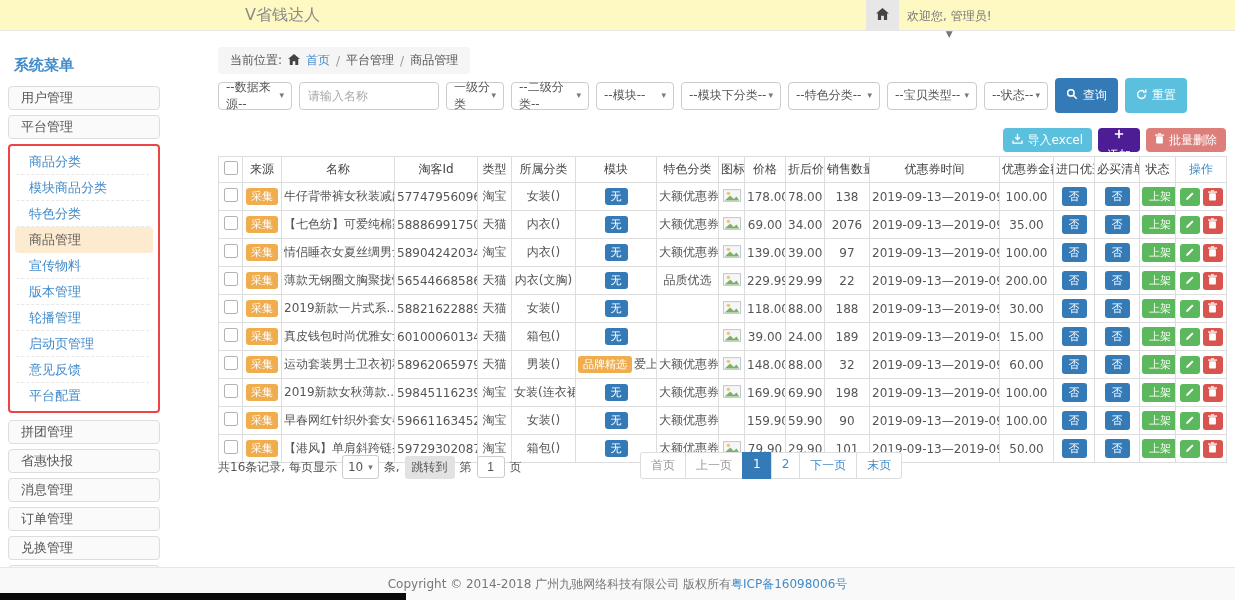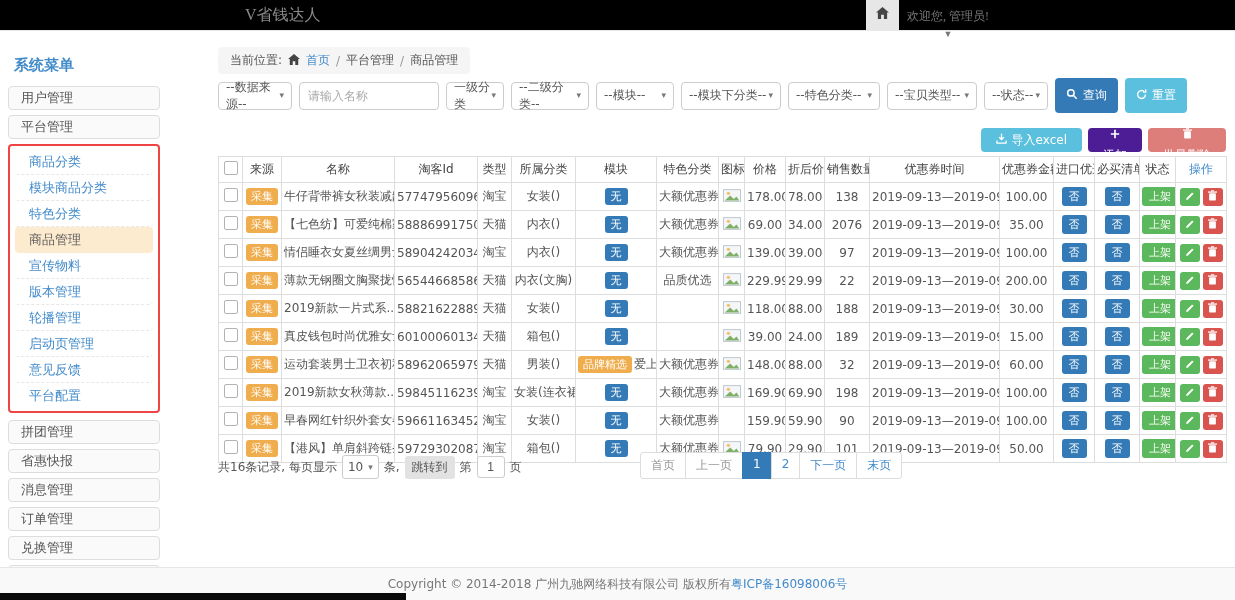--- a/index.html
+++ b/index.html
@@ -2,21 +2,21 @@
 <html><head>
 <meta charset="utf-8">
 <style>
   html,body{margin:0;padding:0;}
   body{
     width:1235px;height:600px;position:relative;overflow:hidden;
     background:#fff;font-family:"DejaVu Sans","Liberation Sans",sans-serif;
     font-size:12px;color:#555;
   }
   
-  .navbar{position:absolute;top:0;left:0;right:0;height:30px;background:#000000;border-bottom:1px solid #e7e7e7;font-family:Liberation Serif, serif;}
+  .navbar{position:absolute;top:0;left:0;right:0;height:30px;background:#fef9c3;border-bottom:1px solid #e7e7e7;}
   .navbar-title{position:absolute;left:245px;top:5px;font-size:16px;color:#8a8a8a;}
   .home-box{position:absolute;left:866px;top:0;width:33px;height:30px;background:#e7e7e7;display:flex;align-items:center;justify-content:center;cursor:pointer;}
   .welcome{position:absolute;left:907px;top:8px;font-size:12px;color:#777;display:flex;align-items:center;gap:5px;cursor:pointer;flex-direction:column;}
   .caret2{font-size:9px;color:#777;line-height:1;}
   
   .sidebar{position:absolute;left:8px;top:50px;width:152px;height:550px;overflow:hidden;}
   .side-heading{color:#428bca;font-weight:bold;font-size:15px;padding:6px 6px 11px 6px;box-sizing:border-box;height:36px;}
   .side-group{height:22px;line-height:22px;padding:0 12px;background:#fafafa;border:1px solid #ddd;border-radius:4px;margin-bottom:5px;font-size:13px;color:#555;cursor:pointer;}
   .side-sub{border:2px solid #ef4444;border-radius:4px;background:#fff;margin-bottom:7px;padding:3px 5px;box-sizing:border-box;}
   .side-link{height:25px;line-height:25px;padding:0 14px;font-size:13px;color:#428bca;border-bottom:1px dashed #e7e7e7;cursor:pointer;border-radius:4px;}
@@ -28,24 +28,24 @@
   .breadcrumb .sep{color:#999;}
   
   .filters{position:absolute;left:218px;top:78px;display:flex;gap:7px;align-items:center;}
   .select{height:28px;box-sizing:border-box;border:1px solid #ccc;border-radius:4px;background:#fff;display:flex;align-items:center;justify-content:space-between;padding:0 7px;font-size:12px;color:#555;cursor:pointer;}
   .txt{width:140px;height:28px;box-sizing:border-box;border:1px solid #ccc;border-radius:4px;padding:0 8px;font-size:12px;color:#555;outline:none;}
   .txt::placeholder{color:#aaa;}
   .btn{border:none;border-radius:4px;color:#fff;font-size:12px;display:inline-flex;align-items:center;gap:5px;padding:14px 11px;height:35px;cursor:pointer;font-family:inherit;}
   .btn-primary{background:#337ab7;}
   .btn-info{background:#5bc0de;}
   .btn-success{background:#4c1d95;flex-direction:column;}
-  .btn-danger{background:#dd7e7b;flex-direction:column;}
+  .btn-danger{background:#dd7e7b;}
   
   .toolbar{position:absolute;top:128px;right:9px;display:flex;gap:6px;}
-  .toolbar .btn{height:24px;padding:0 15px;}
+  .toolbar .btn{height:24px;padding:0 9px;}
   
   .grid{position:absolute;left:218px;top:156px;width:1008px;border-collapse:collapse;table-layout:fixed;font-size:12px;color:#555;}
   .grid th,.grid td{border:1px solid #ddd;text-align:center;padding:3px 2px;overflow:hidden;white-space:nowrap;}
   .grid th{font-weight:normal;color:#444;height:19px;background:#fff;}
   .grid td{height:21px;}
   .grid th.op{color:#428bca;}
   .cb{width:12px;height:12px;border:1px solid #b3b3b3;border-radius:2px;background:#fff;display:inline-block;cursor:pointer;}
   .badge-o{background:#f0ad4e;color:#fff;border-radius:3px;padding:1px 5px;font-size:11px;display:inline-block;}
   .badge-b{background:#337ab7;color:#fff;border-radius:3px;padding:1px 6px;font-size:11px;display:inline-block;}
   .btn-xs{display:inline-block;border-radius:3px;padding:2px 7px;color:#fff;font-size:11px;cursor:pointer;}

